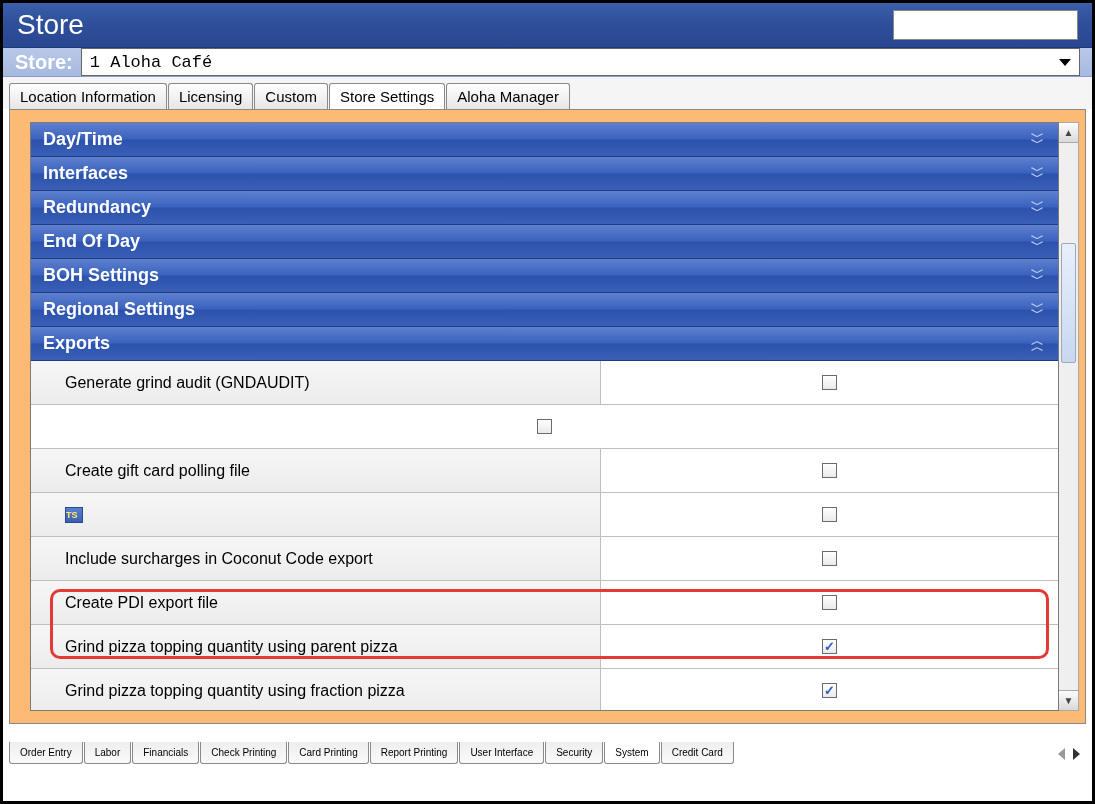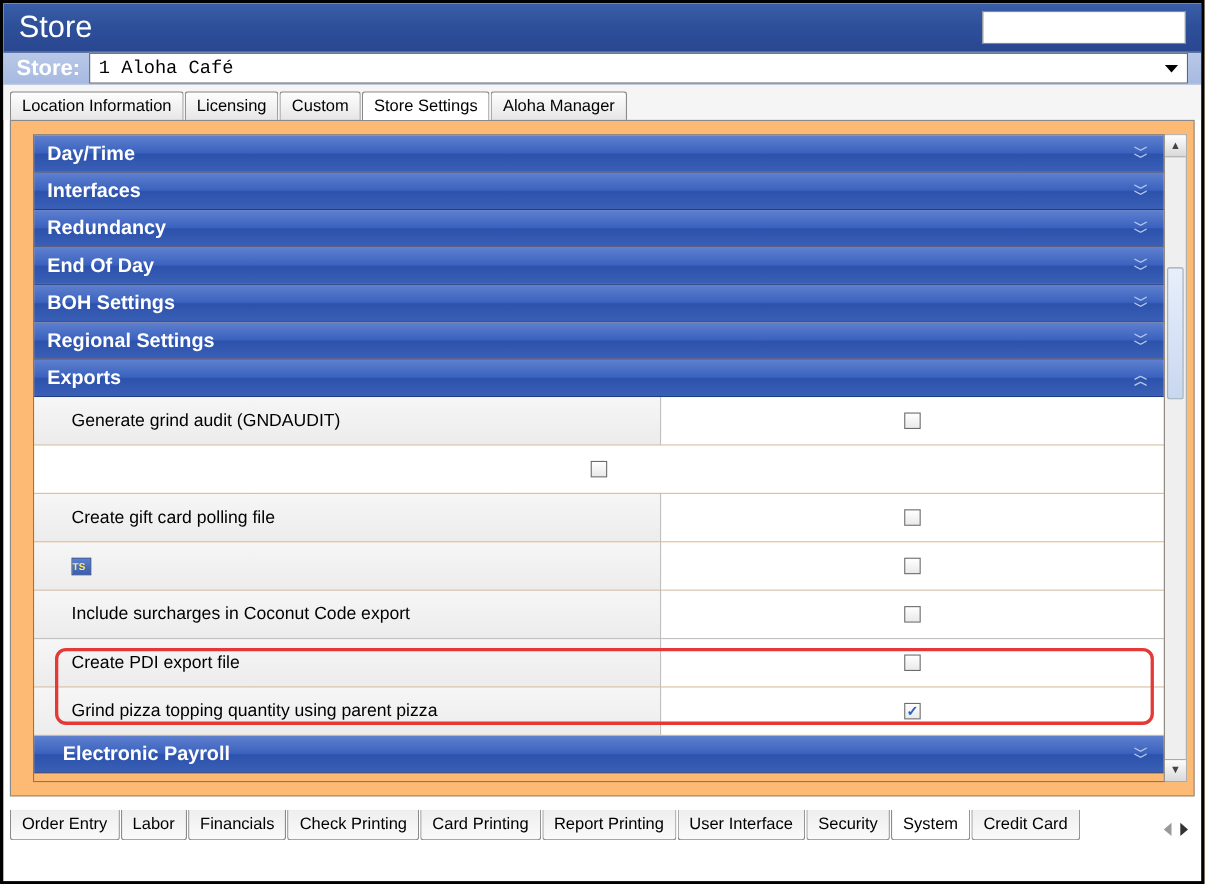--- a/index.html
+++ b/index.html
@@ -205,21 +205,21 @@
   align-items:flex-end;
   padding: 0 6px;
   position: relative;
   height: 34px;
 }
 .btab {
   border:1px solid #8a8a8a;
   border-top:none;
   background:linear-gradient(to bottom,#eee,#fafafa);
   padding:5px 10px;
-  font-size:15px;
+  font-size:10px;
   border-radius:0 0 3px 3px;
   margin-right:1px;
   cursor:pointer;
 }
 .btab.active {
   background:#fff;
 }
 .btab-nav {
   margin-left:auto;
   display:flex;
@@ -328,20 +328,28 @@
           <div class="row-label">
             <span>Create PDI export file</span>
           </div>
           <div class="row-ctrl">
             <div class="cb"></div>
           </div>
         </div>
         <div class="row">
           <div class="row-label">
             <span>Grind pizza topping quantity using parent pizza</span>
+          </div>
+          <div class="row-ctrl">
+            <div class="cb checked"></div>
+          </div>
+        </div>
+        <div class="row">
+          <div class="row-label">
+            <span>Grind pizza topping quantity using fraction pizza</span>
           </div>
           <div class="row-ctrl">
             <div class="cb checked"></div>
           </div>
         </div>
         <div class="section-header sub">
           <span>Electronic Payroll</span>
           <span class="chev">﹀<br>﹀</span>
         </div>
       </div>

